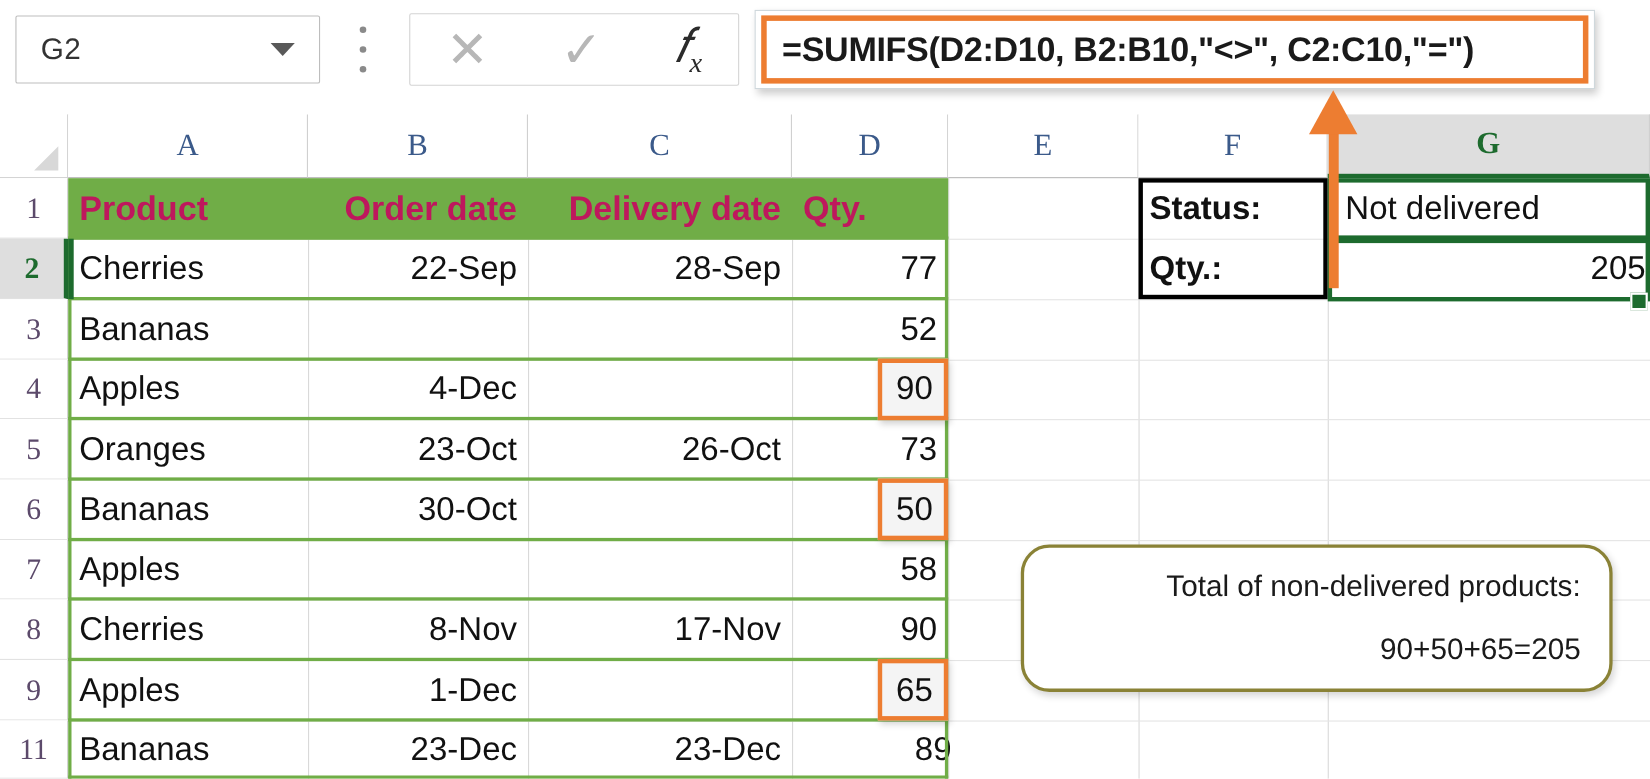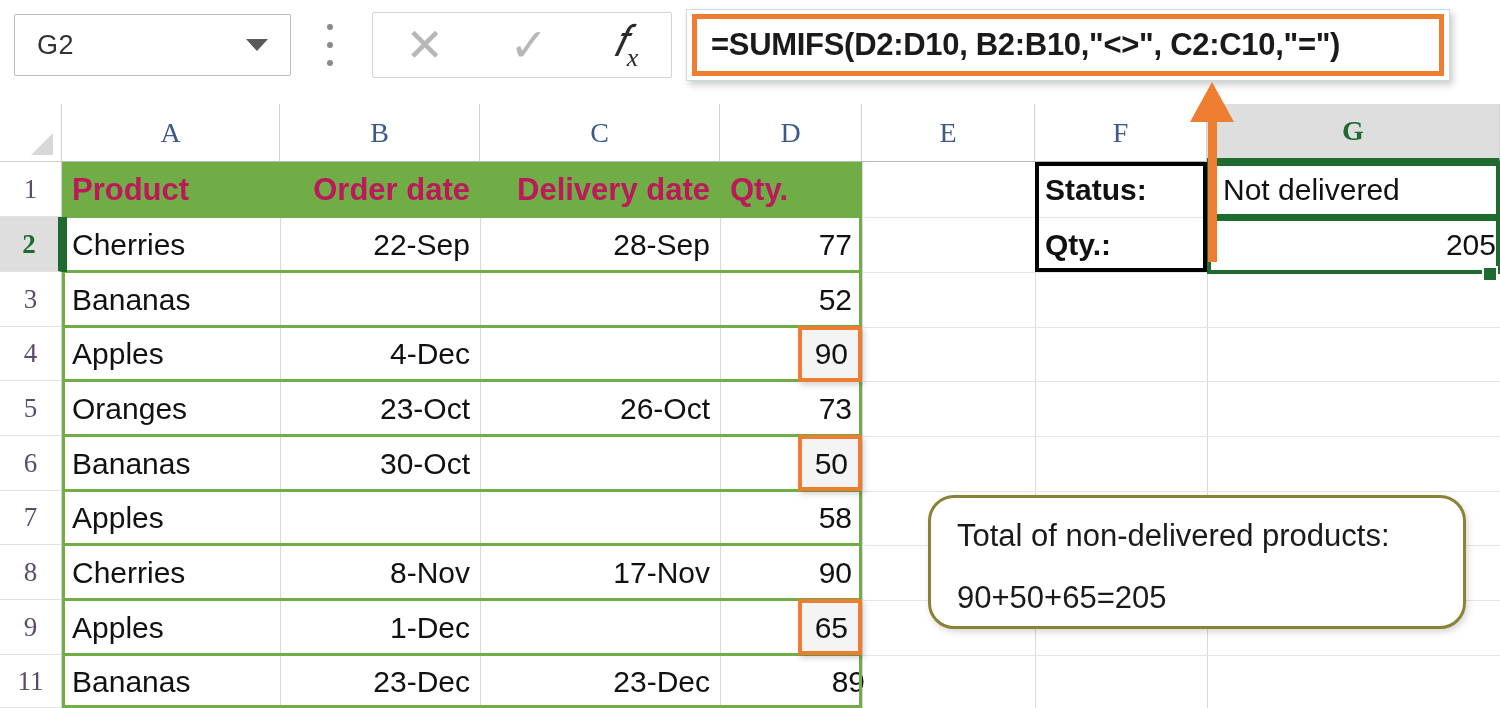--- a/index.html
+++ b/index.html
@@ -3,21 +3,21 @@
 <meta charset="utf-8">
 <style>
   * { box-sizing: border-box; }
   html, body {
     margin: 0; padding: 0;
     width: 1500px; height: 708px;
     background: #ffffff;
     font-family: "Liberation Sans", sans-serif;
     overflow: hidden;
   }
-  #app { position: relative; width: 1500px; height: 708px; background:#fff; }
+  #app { position: relative; width: 1500px; height: 708px; background:#fff;text-align:right; }
 
   
   .fbar { position:absolute; left:0; top:0; width:1500px; height:104px; background:#fff; }
 
   .namebox {
     position:absolute; left:14px; top:14px; width:277px; height:62px;
     border:1px solid #bdbdbd; background:#fff; border-radius:2px;
     display:flex; align-items:center;
   }
   .namebox-text {
@@ -129,21 +129,21 @@
     border-bottom:40px solid #ED7D31;
   }
 
   
   .callout {
     position:absolute; border:3px solid #8a8236; border-radius:26px;
     background:#fff; box-shadow: 2px 3px 7px rgba(0,0,0,0.16);
     padding:20px 26px;
   }
   .callout-line {
-    font-size:31px; color:#1a1a1a; font-family:"Liberation Sans", sans-serif;
+    font-size:27px; color:#1a1a1a; font-family:"Liberation Sans", sans-serif;
     white-space:nowrap;
   }
   .callout-line.l1 { margin-bottom:26px; }
 </style>
 </head>
 <body>
 
 <div id="app">
 
   <div class="fbar">

